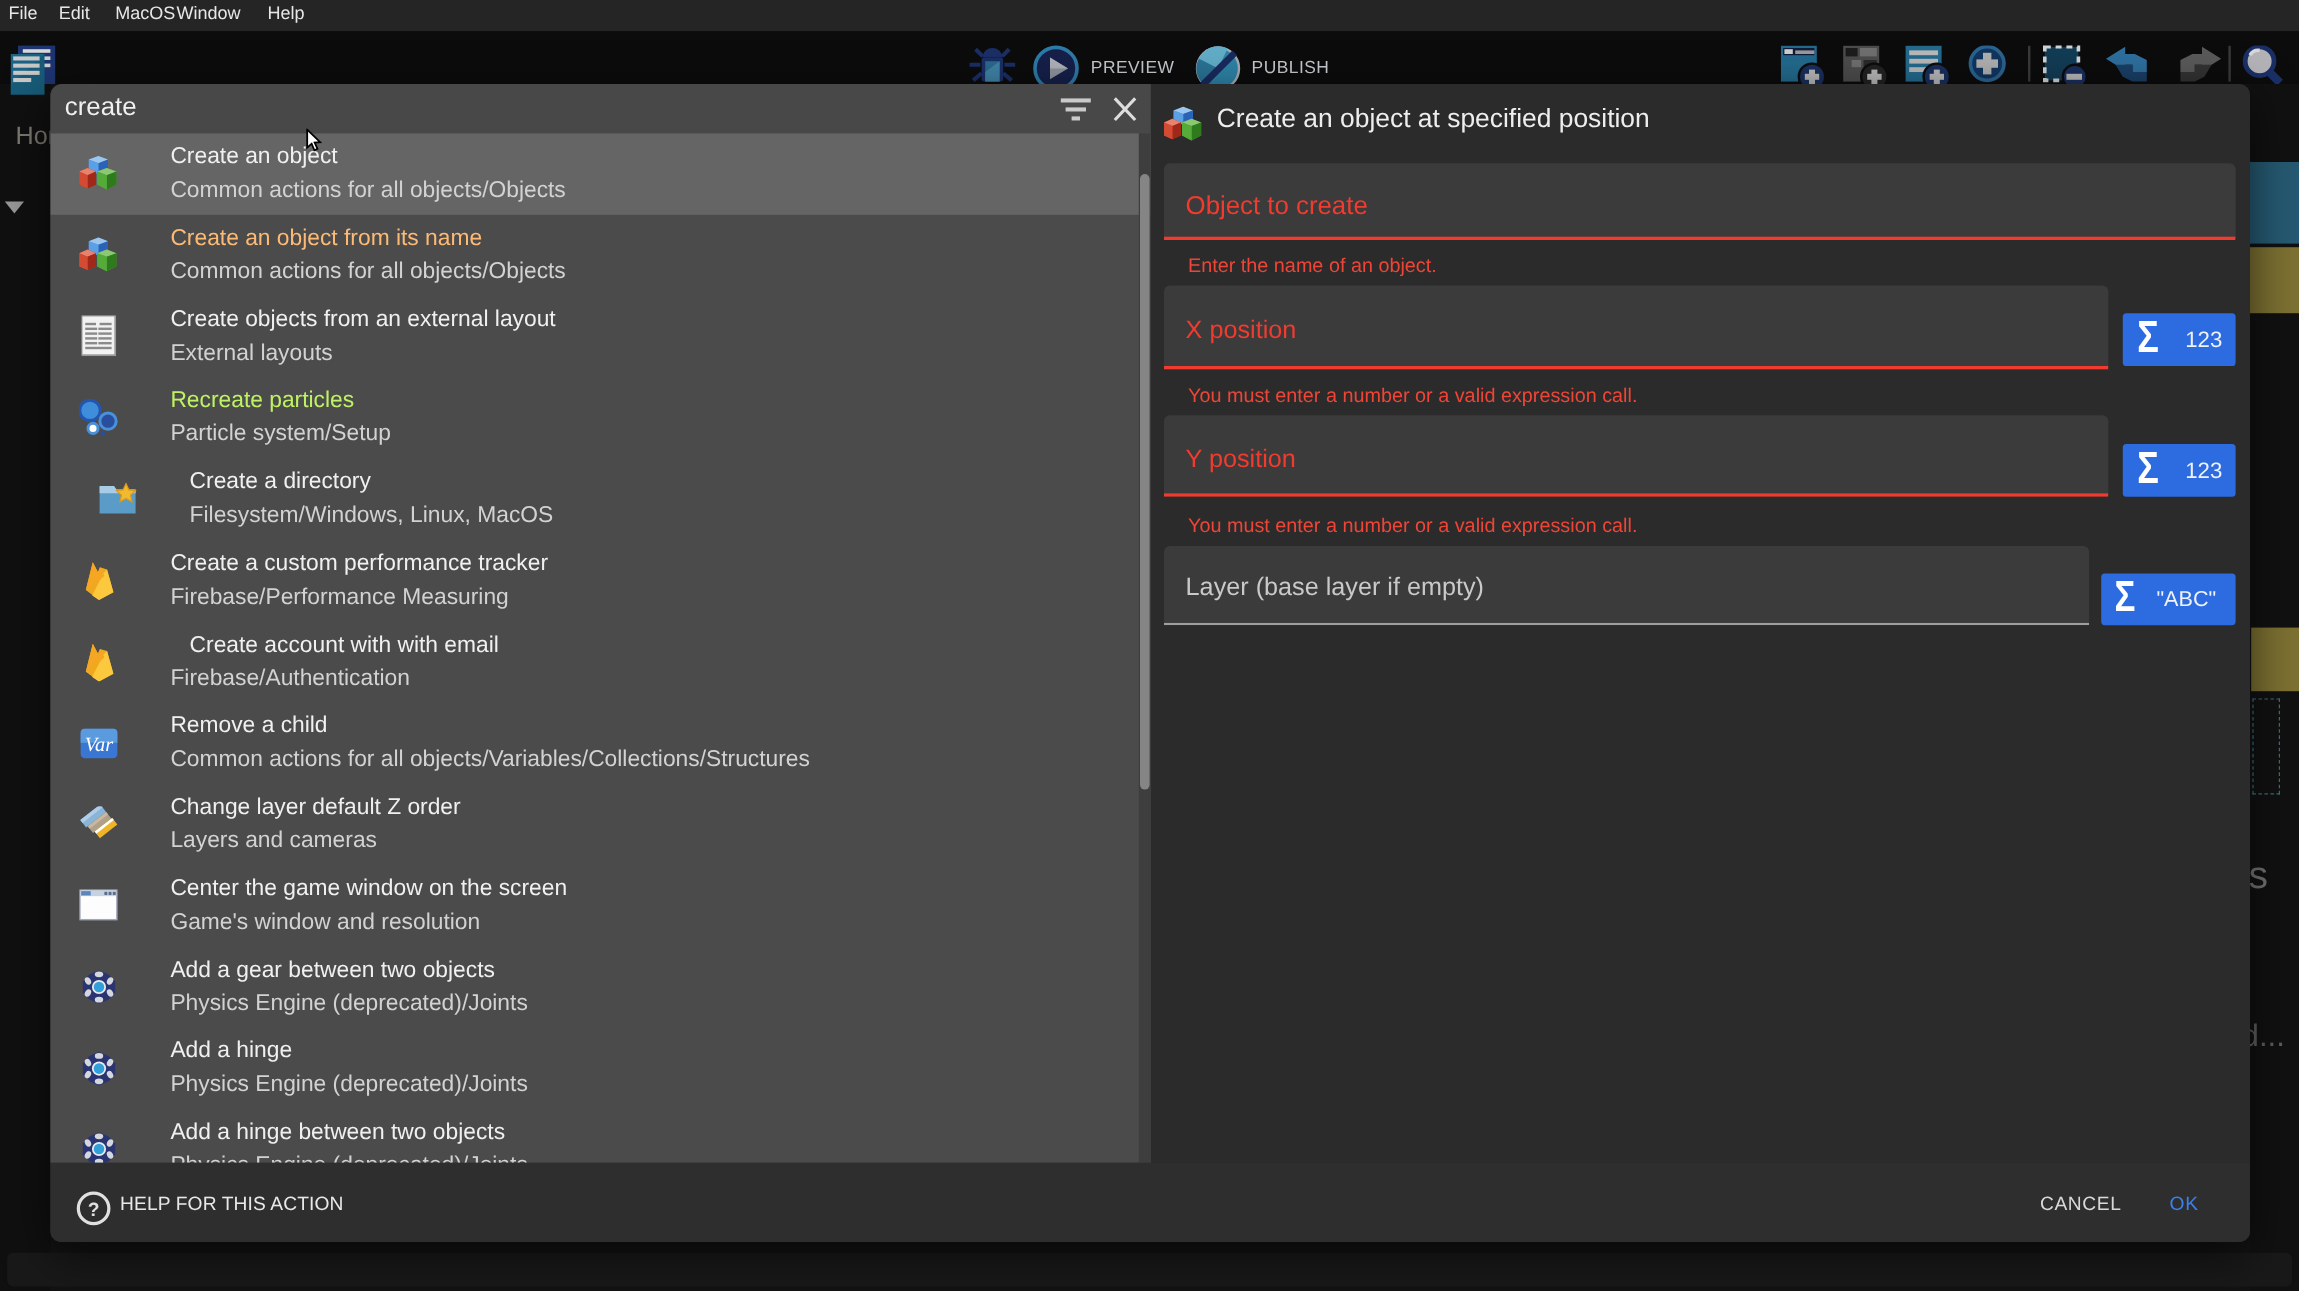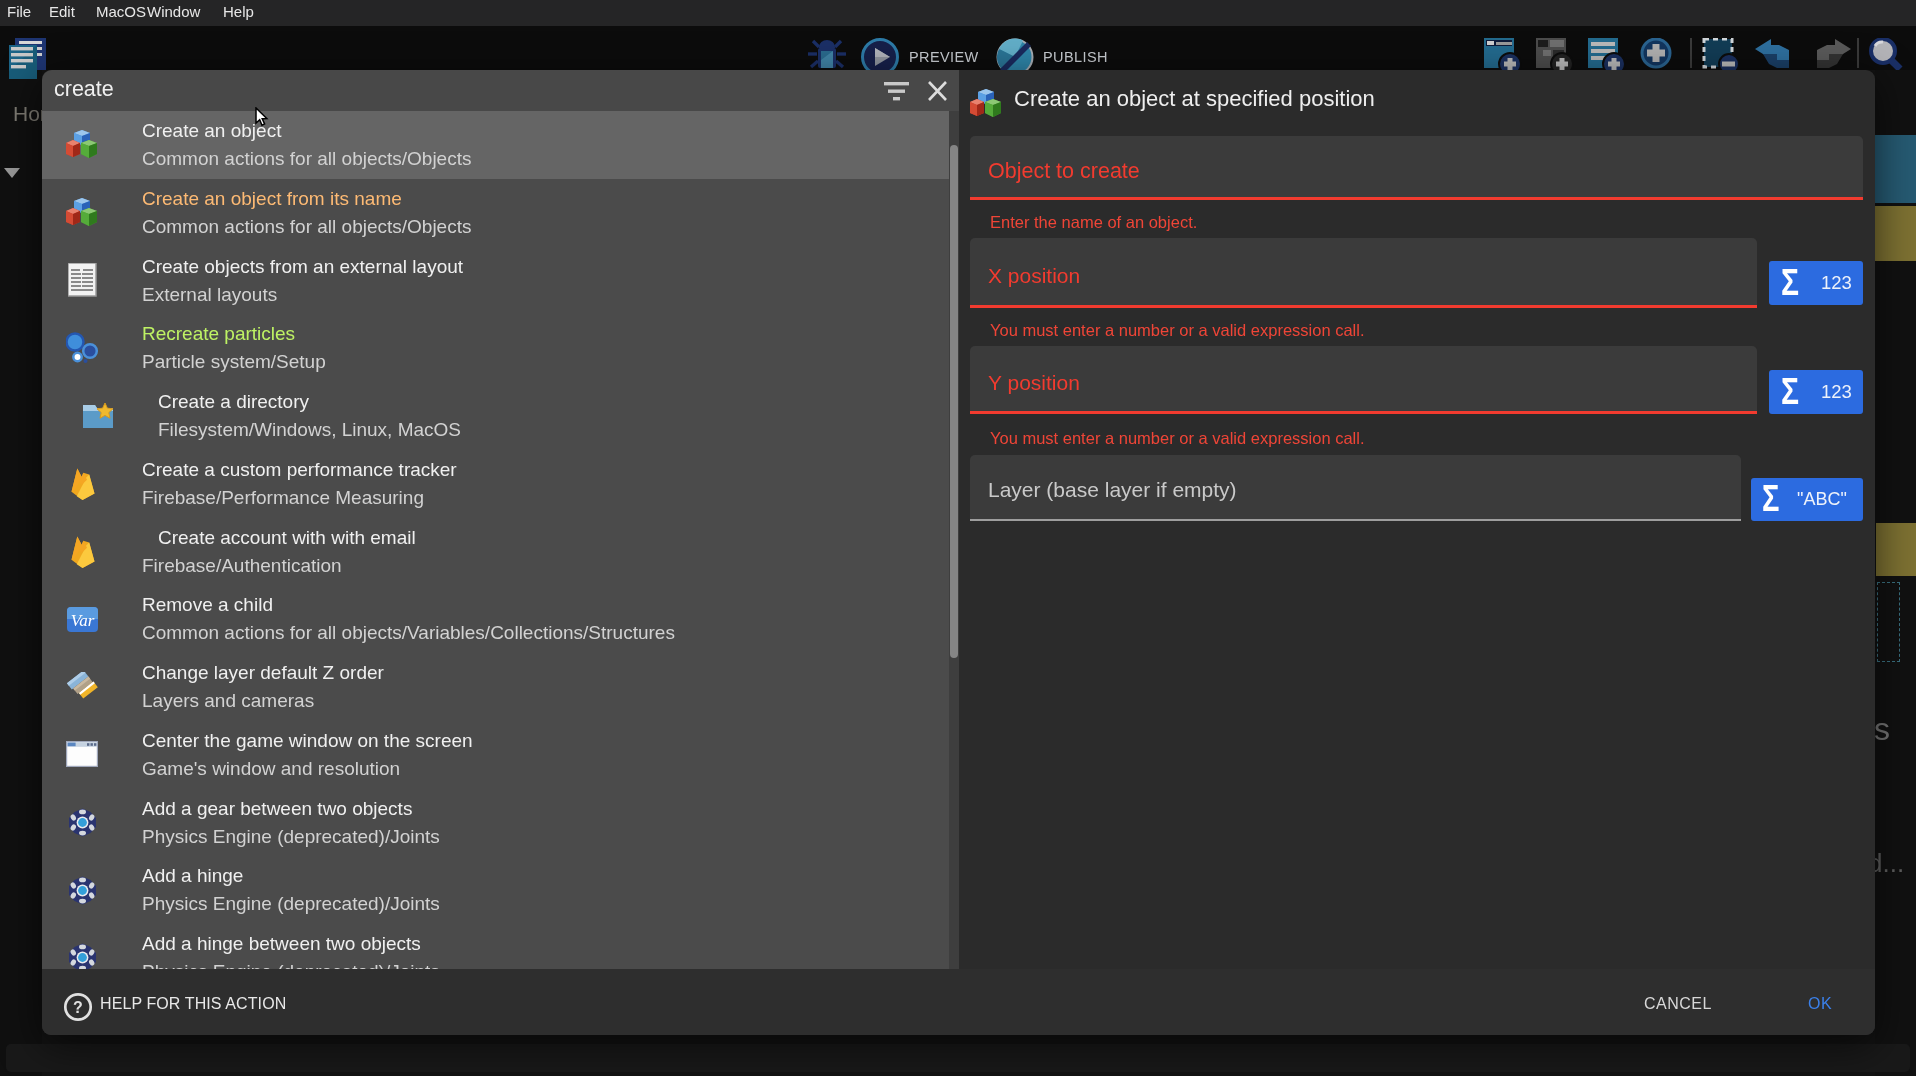--- a/index.html
+++ b/index.html
@@ -294,21 +294,21 @@
   <div class="abs" style="left:950px;top:145px;width:8px;height:513px;background:#858585;border-radius:4px;"></div>
 
   <div class="abs" style="left:42px;top:969px;width:1833px;height:66px;background:#2e2e2e;border-radius:0 0 9px 9px;"></div>
   <div class="abs" style="left:63px;top:992px;width:30px;height:30px;">
     <svg width="30" height="30" viewBox="0 0 30 30">
       <circle cx="15" cy="15" r="12.7" fill="none" stroke="#e0e0e0" stroke-width="2.7"></circle>
       <text x="15" y="21" text-anchor="middle" font-size="16" font-weight="bold" fill="#e0e0e0" font-family="Liberation Sans">?</text>
     </svg>
   </div>
   <div class="abs" style="left:100px;top:995px;font-size:16px;color:#e8e8e8;letter-spacing:0.1px;">HELP FOR THIS ACTION</div>
-  <div class="abs" style="left:1644px;top:995px;font-size:16px;color:#d8d8d8;letter-spacing:0.5px;">CANCEL</div>
+  <div class="abs" style="left:1700px;top:995px;font-size:16px;color:#d8d8d8;letter-spacing:0.5px;">CANCEL</div>
   <div class="abs" style="left:1808px;top:995px;font-size:16px;color:#3b80ea;letter-spacing:0.5px;">OK</div>
 
   <svg class="abs" style="left:255px;top:107px;" width="15" height="21" viewBox="0 0 15 21">
     <polygon points="1,1 1,16 4.7,12.7 7,18.2 9.6,17 7.2,11.8 11.8,11.5" fill="#ffffff" stroke="#000" stroke-width="1.5"></polygon>
   </svg>
 
   <svg style="position:absolute;width:0;height:0;">
     <defs>
       <g id="cubes">
 

